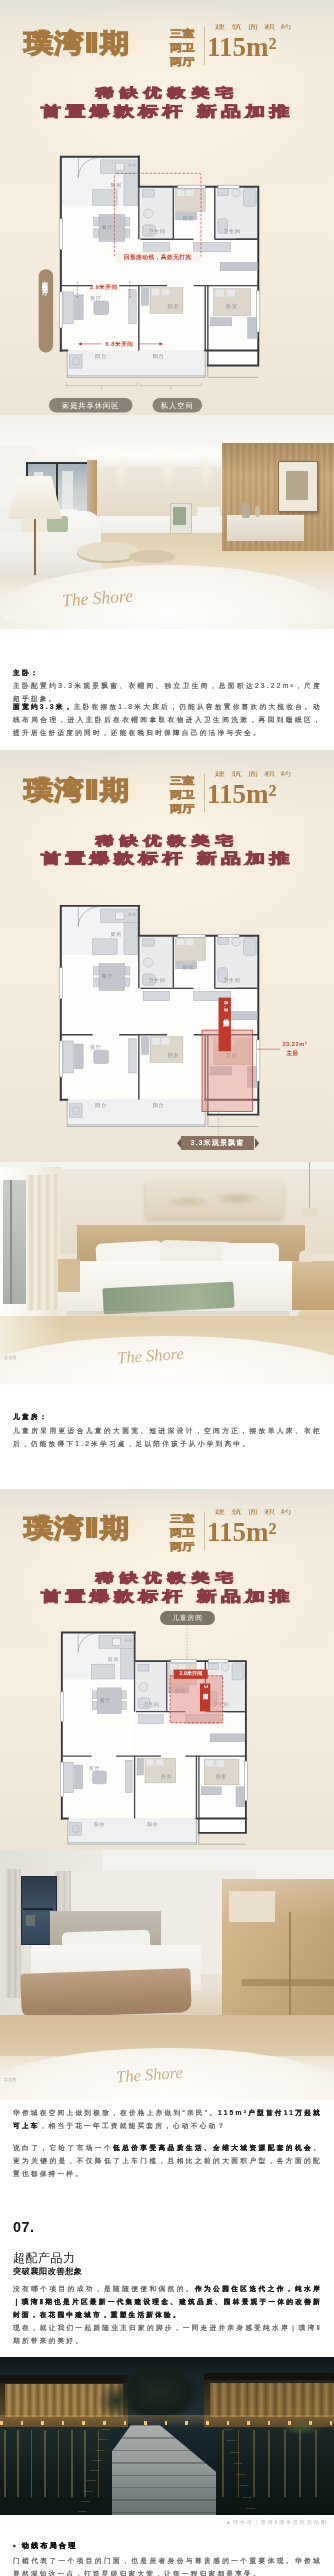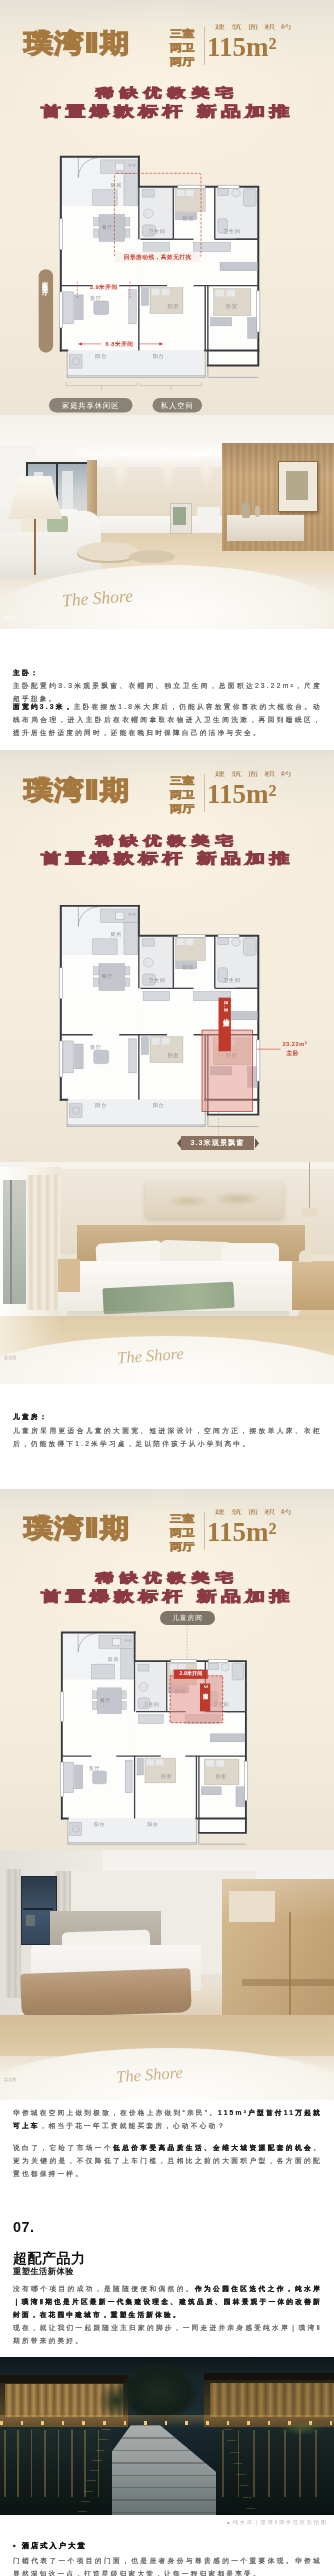--- a/index.html
+++ b/index.html
@@ -400,23 +400,23 @@
  <div class="abs" style="left:116px;top:212px;width:155px;font-family:'Liberation Serif',serif;font-style:italic;font-size:16.5px;color:#cdb185;transform:rotate(-4deg)">The Shore</div>
 
  <div class="abs" style="left:4.1px;top:227px;font-size:4.1px;color:#b9b2a4">实景图</div>
 </div>
 
 <div class="bt" style="top:2106px">华侨城在空间上做到极致，在价格上亦做到“亲民”。<b>115m²户型首付11万起就可上车</b>，相当于花一年工资就能买套房，心动不心动？</div>
 <div class="bt" style="top:2141px">说白了，它给了市场一个<b>低总价享受高品质生活、全维大城资源配套的机会</b>。更为关键的是，不仅降低了上车门槛，且相比之前的大面积户型，各方面的配置也都保持一样。</div>
 
 <div class="abs" style="left:13px;top:2219px;font-size:14.4px;font-weight:bold;color:#141414;letter-spacing:0.5px">07.</div>
 
-<div class="abs" style="left:13px;top:2250px;font-size:14px;font-weight:bold;color:#111;letter-spacing:0.5px">超配产品力</div>
-
-<div class="abs" style="left:13px;top:2266px;font-size:8.2px;font-weight:bold;color:#111;letter-spacing:0.5px">重塑生活新体验</div>
+<div class="abs" style="left:13px;top:2250px;font-size:12px;font-weight:normal;color:#111;letter-spacing:0.5px">超配产品力</div>
+
+<div class="abs" style="left:13px;top:2266px;font-size:8.2px;font-weight:bold;color:#111;letter-spacing:0.5px">突破襄阳改善想象</div>
 
 <div class="bt" style="top:2282px">没有哪个项目的成功，是随随便便和偶然的。<b>作为公园住区迭代之作，纯水岸｜璞湾Ⅱ期也是片区最新一代集建设理念、建筑品质、园林景观于一体的改善新封面，在花园中建城市，重塑生活新体验。</b></div>
 
 <div class="bt" style="top:2321px">现在，就让我们一起跟随业主归家的脚步，一同走进并亲身感受纯水岸｜璞湾Ⅱ期所带来的美好。</div>
 
 <div class="abs" style="left:0;top:2357px;width:335px;height:158px;overflow:hidden;background:linear-gradient(180deg,#101b1e 0%,#16262b 15%,#1c2d33 35%,#14222a 60%,#0c161b 80%,#091114 100%)">
 
  <div class="abs" style="left:0;top:0;width:335px;height:21.6px;background:linear-gradient(180deg,#0c1518,#1a282c)"></div>
 
  <div class="abs" style="left:0;top:17.5px;width:128px;height:52px;background:linear-gradient(180deg,#231f16,#453823 50%,#5e4c2c)"></div>
@@ -445,18 +445,18 @@
  <div class="abs" style="left:222px;top:73px;width:108px;height:67px;background:repeating-linear-gradient(90deg,rgba(235,180,100,.28) 0 1.5px,rgba(0,0,0,0) 1.5px 15.5px)"></div>
 
  <div class="abs" style="left:77px;top:72px;width:41px;height:86px;background:repeating-linear-gradient(180deg,rgba(245,195,115,.22) 0 1px,rgba(0,0,0,0) 1px 10.3px);clip-path:polygon(60% 0,82% 0,22% 100%,0 100%)"></div>
  <div class="abs" style="left:216px;top:72px;width:41px;height:86px;background:repeating-linear-gradient(180deg,rgba(245,195,115,.2) 0 1px,rgba(0,0,0,0) 1px 11.3px);clip-path:polygon(18% 0,40% 0,100% 100%,78% 100%)"></div>
 
  <div class="abs" style="left:268px;top:61px;width:67px;height:20.6px;background:radial-gradient(ellipse 28px 8.2px at 50% 50%,rgba(90,120,60,.55),rgba(0,0,0,0) 80%)"></div>
 </div>
 
 <div class="cap" style="top:2519px">▲纯水岸｜璞湾Ⅱ期示范区实拍图</div>
 
-<div class="bullet" style="top:2541px">• 酒店式入户大堂</div>
+<div class="bullet" style="top:2541px">• 动线布局合理</div>
 
 <div class="bt" style="top:2554px">门楣代表了一个项目的门面，也是居者身份与尊贵感的一个重要体现。华侨城显然深知这一点，打造星级归家大堂，让每一程归家都是享受。</div>
 
 </div>
 
 
 </body></html>

